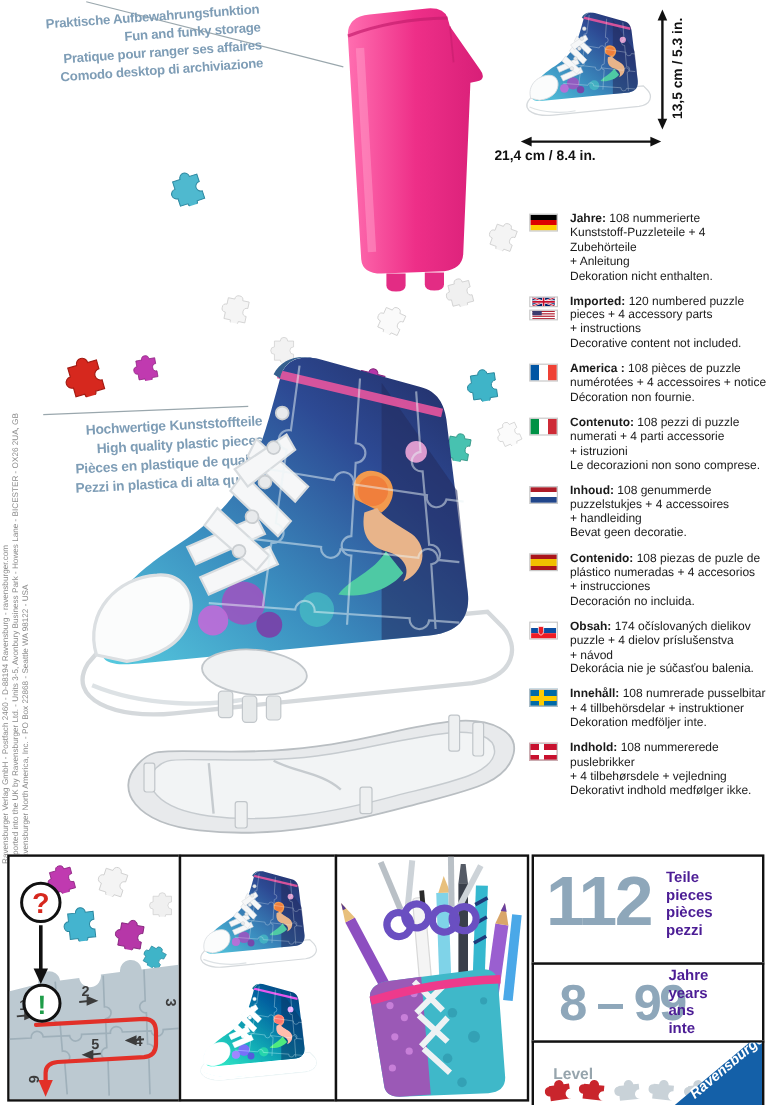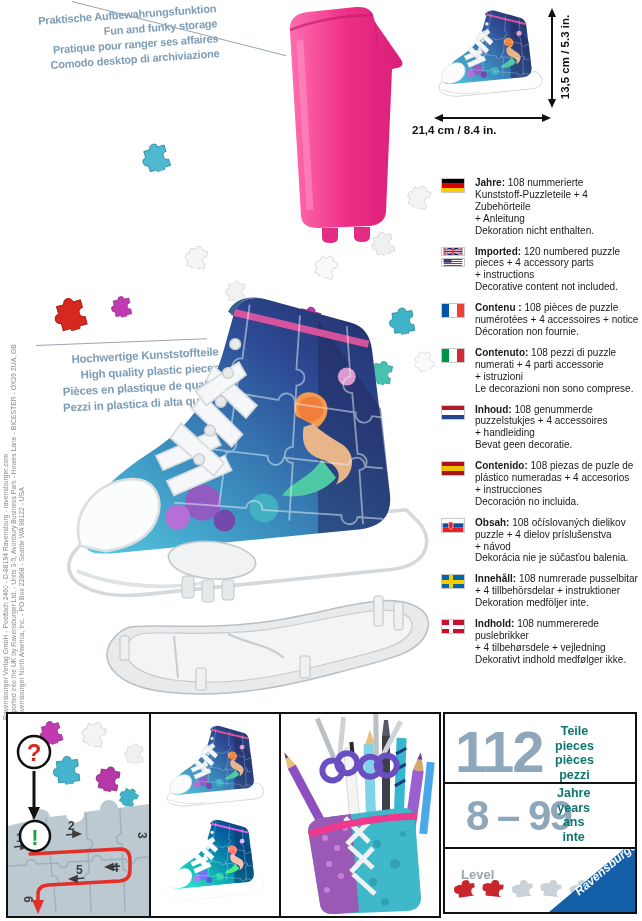--- a/index.html
+++ b/index.html
@@ -34,25 +34,25 @@
                linear-gradient(transparent 0 5px,#fecc00 5px 9px,transparent 9px),#006aa7;}
   .f-dk{background:linear-gradient(90deg,transparent 0 7px,#fff 7px 11px,transparent 11px),
                linear-gradient(transparent 0 5px,#fff 5px 9px,transparent 9px),#c8102e;}
   
   .panel{position:absolute;top:712px;height:206px;border:2px solid #111;box-sizing:border-box;background:#fff;}
   #panel-steps{left:6px;width:145px;}
   #panel-shoes{left:149px;width:132px;}
   #panel-cup{left:279px;width:162px;}
   #panel-facts{left:443px;width:194px;border:none;}
   .factbox{position:relative;border:2px solid #111;box-sizing:border-box;background:#fff;overflow:hidden;}
-  #fact-pieces{height:72px;}
+  #fact-pieces{height:92px;}
   #fact-age{height:67px;margin-top:-2px;}
   #fact-level{height:67px;margin-top:-2px;}
   .bignum{position:absolute;font-weight:bold;color:#8ea7ba;letter-spacing:-2px;}
-  .factlabels{position:absolute;color:#0f766e;font-weight:600;font-size:12.5px;line-height:14.5px;white-space:pre-line;text-align:center;}
+  .factlabels{position:absolute;color:#4c1d95;font-weight:600;font-size:12.5px;line-height:14.5px;white-space:pre-line;}
   #level-title{position:absolute;left:16px;top:18px;color:#97a5ad;font-weight:bold;font-size:13px;}
   #level-row{position:absolute;left:8px;top:24px;display:flex;gap:2px;}
   #ribbon{position:absolute;right:0;bottom:0;width:96px;height:78px;}
   .shoe2{filter:hue-rotate(-25deg) saturate(1.25) brightness(1.12);}
 </style>
 </head>
 <body>
 
 <div id="page">
 
@@ -241,21 +241,21 @@
       </div>
       <p><b>Imported:</b><span> 120 numbered puzzle
 pieces + 4 accessory parts
 + instructions
 Decorative content not included.</span></p>
     </div>
     <div class="citem">
       <div class="flagcol">
           <div class="flag f-fr"></div>
         </div>
-      <p><b>Contenu :</b><span> 108 pièces de puzzle
+      <p><b>America :</b><span> 108 pièces de puzzle
 numérotées + 4 accessoires + notice
 Décoration non fournie.</span></p>
     </div>
     <div class="citem">
       <div class="flagcol">
           <div class="flag f-it"></div>
         </div>
       <p><b>Contenuto:</b><span> 108 pezzi di puzzle
 numerati + 4 parti accessorie
 + istruzioni
@@ -281,21 +281,21 @@
     </div>
     <div class="citem">
       <div class="flagcol">
         <svg class="flag" viewBox="0 0 24 15">
           <rect width="24" height="5" fill="#fff"></rect>
             <rect y="5" width="24" height="5" fill="#0b4ea2"></rect>
             <rect y="10" width="24" height="5" fill="#ee1c25"></rect>
           <path d="M7,3.5 h5 v5 q0,2.5 -2.5,3.5 q-2.5,-1 -2.5,-3.5 Z" fill="#ee1c25" stroke="#fff" stroke-width="0.7"></path>
         </svg>
       </div>
-      <p><b>Obsah:</b><span> 108 očíslovaných dielikov
+      <p><b>Obsah:</b><span> 174 očíslovaných dielikov
 puzzle + 4 dielov príslušenstva
 + návod
 Dekorácia nie je súčasťou balenia.</span></p>
     </div>
     <div class="citem">
       <div class="flagcol">
           <div class="flag f-se"></div>
         </div>
       <p><b>Innehåll:</b><span> 108 numrerade pusselbitar
 + 4 tillbehörsdelar + instruktioner

